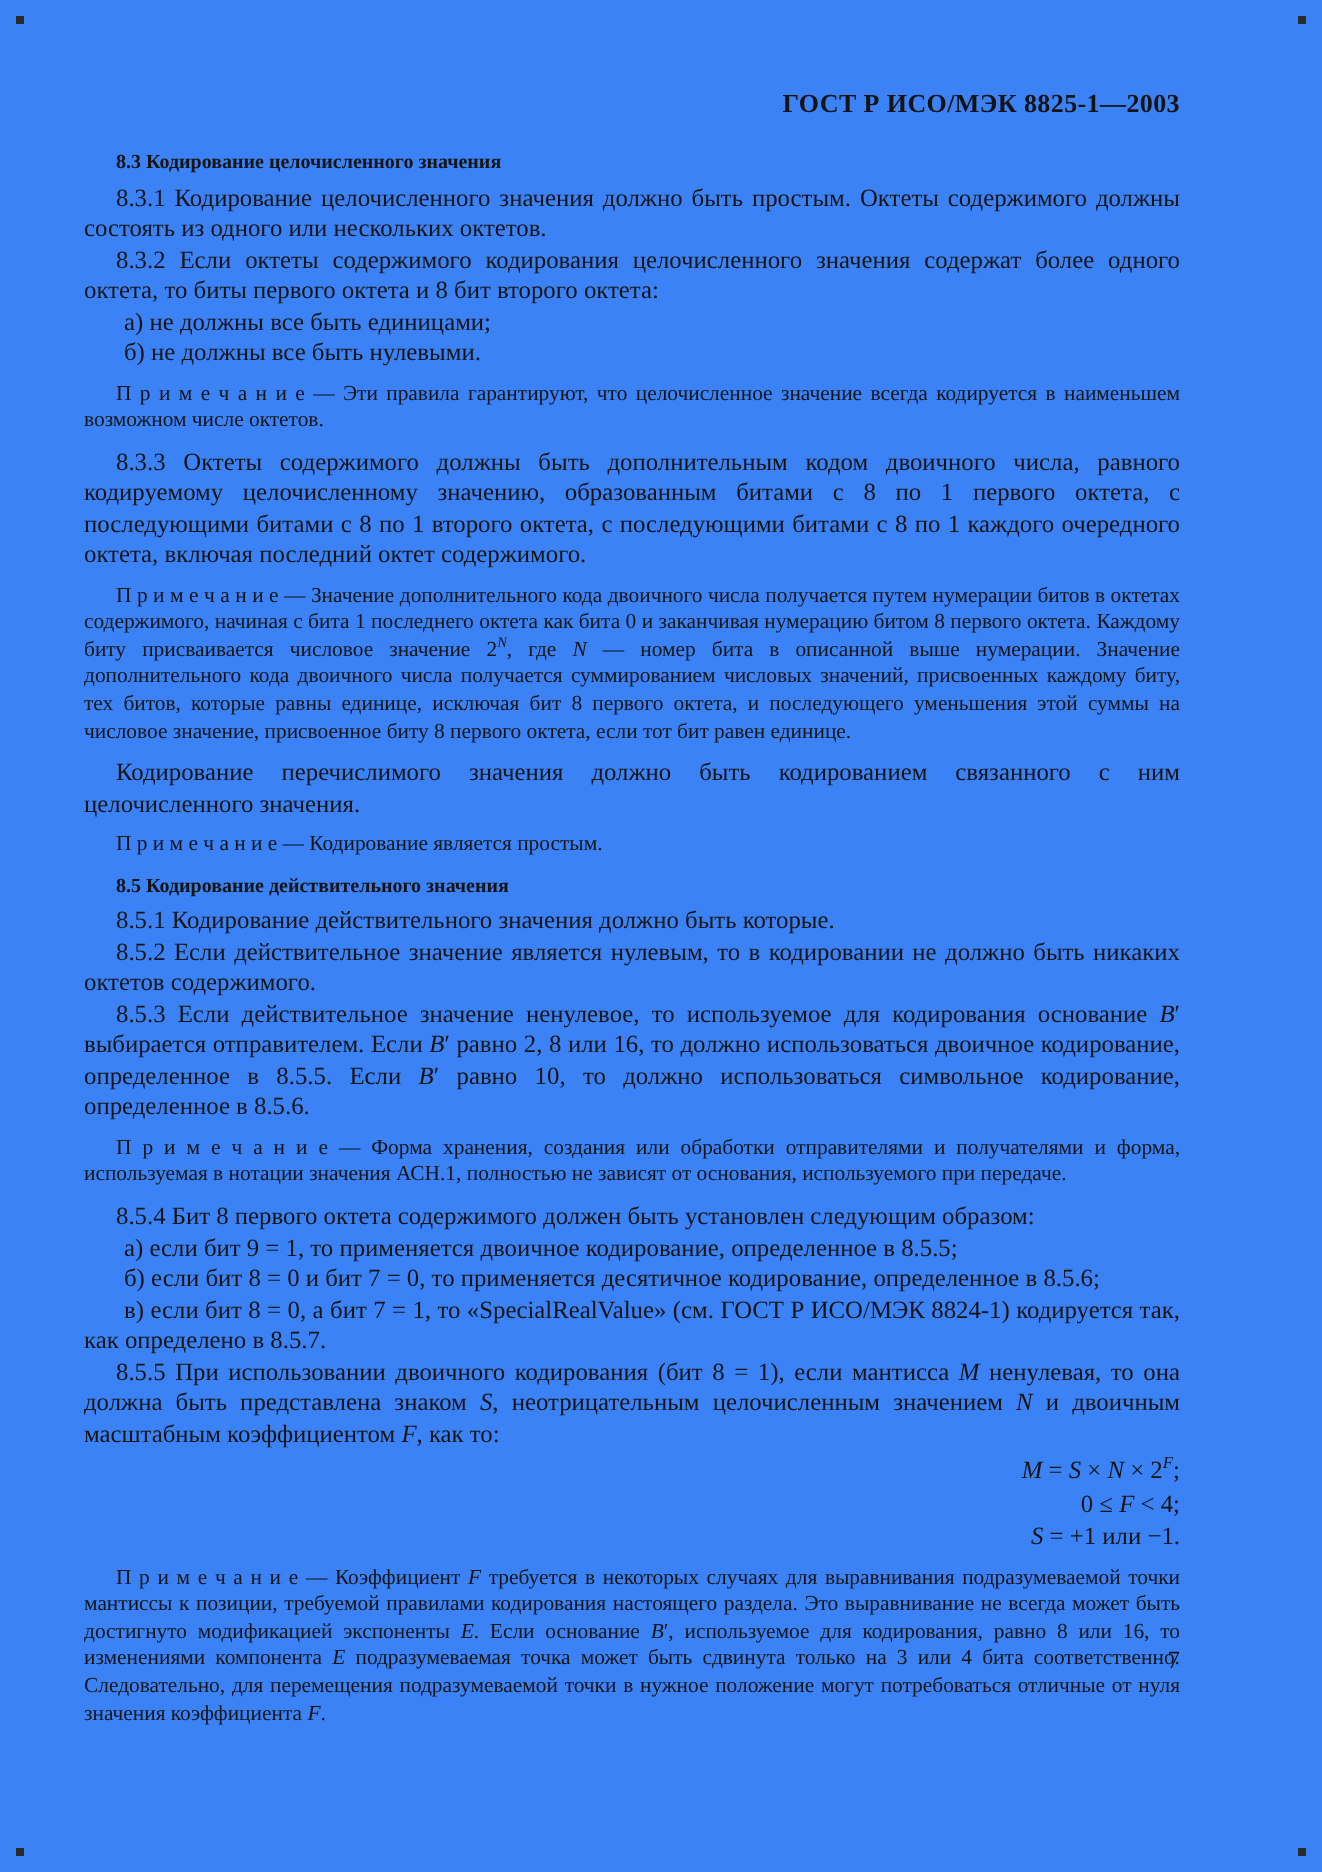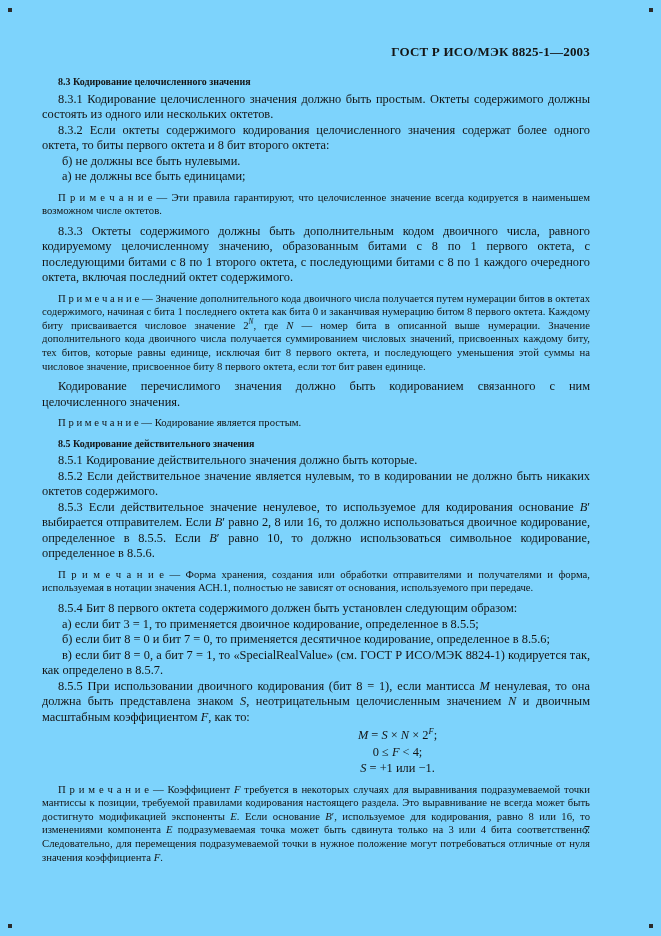--- a/index.html
+++ b/index.html
@@ -1,19 +1,19 @@
 <!DOCTYPE html>
 <html lang="ru"><head>
 <meta charset="utf-8">
 <style>
   html,body { margin:0; padding:0; background:#ffffff; }
   .page {
     position:relative;
     width:661px; height:936px;
-    background:#7dd3fc;
+    background:#3b82f6;
     font-family:"Liberation Serif", serif;
     color:#141414;
     overflow:hidden;
   }
   .crop-mark { position:absolute; width:4px; height:4px; background:#2b2b2b; }
   .crop-tl { left:8px;  top:8px; }
   .crop-tr { right:8px; top:8px; }
   .crop-bl { left:8px;  bottom:8px; }
   .crop-br { right:8px; bottom:8px; }
 
@@ -22,21 +22,21 @@
     text-align:right; font-weight:bold; font-size:13px; letter-spacing:.2px;
   }
   .body-col {
     position:absolute; left:42px; top:69px; width:548px;
     font-size:12.4px; line-height:15.5px; text-align:justify;
   }
   .h  { font-size:10px; font-weight:bold; margin:5px 0 2px 0; text-indent:16px; text-align:left; }
   .p  { margin:0; text-indent:16px; }
   .li { margin:0; text-indent:20px; }
   .note { font-size:10.7px; line-height:13.6px; margin:6px 0; text-indent:16px; }
-  .formulas { margin:2px 0 2px 163px; text-align:center; line-height:16.5px; }
+  .formulas { margin:2px 0 2px 163px; text-align:right; line-height:16.5px; }
   .formula { margin:0; text-indent:0; }
   .body-col i { font-style:italic; }
   .body-col sup { font-size:68%; vertical-align:super; line-height:0; }
   .page-number {
     position:absolute; left:42px; top:823px; width:548px;
     text-align:right; font-size:12.5px;
   }
 </style>
 </head>
 <body>
@@ -47,34 +47,34 @@
   <div class="crop-mark crop-tr"></div>
   <div class="crop-mark crop-bl"></div>
   <div class="crop-mark crop-br"></div>
 
   <div class="running-head">ГОСТ Р ИСО/МЭК 8825-1—2003</div>
 
   <main class="body-col">
     <h2 class="h">8.3  Кодирование целочисленного значения</h2>
     <p class="p">8.3.1  Кодирование целочисленного значения должно быть простым. Октеты содержимого должны состоять из одного или нескольких октетов.</p>
     <p class="p">8.3.2  Если октеты содержимого кодирования целочисленного значения содержат более одного октета, то биты первого октета и 8 бит второго октета:</p>
+    <p class="li">а)  не должны все быть единицами;</p>
     <p class="li">б)  не должны все быть нулевыми.</p>
-    <p class="li">а)  не должны все быть единицами;</p>
     <p class="note">П р и м е ч а н и е — Эти правила гарантируют, что целочисленное значение всегда кодируется в наименьшем возможном числе октетов.</p>
     <p class="p">8.3.3  Октеты содержимого должны быть дополнительным кодом двоичного числа, равного кодируемому целочисленному значению, образованным битами с 8 по 1 первого октета, с последующими битами с 8 по 1 второго октета, с последующими битами с 8 по 1 каждого очередного октета, включая последний октет содержимого.</p>
     <p class="note">П р и м е ч а н и е — Значение дополнительного кода двоичного числа получается путем нумерации битов в октетах содержимого, начиная с бита 1 последнего октета как бита 0 и заканчивая нумерацию битом 8 первого октета. Каждому биту присваивается числовое значение 2<sup><i>N</i></sup>, где <i>N</i> — номер бита в описанной выше нумерации. Значение дополнительного кода двоичного числа получается суммированием числовых значений, присвоенных каждому биту, тех битов, которые равны единице, исключая бит 8 первого октета, и последующего уменьшения этой суммы на числовое значение, присвоенное биту 8 первого октета, если тот бит равен единице.</p>
     <p class="p">Кодирование перечислимого значения должно быть кодированием связанного с ним целочисленного значения.</p>
     <p class="note">П р и м е ч а н и е — Кодирование является простым.</p>
     <h2 class="h">8.5  Кодирование действительного значения</h2>
     <p class="p">8.5.1  Кодирование действительного значения должно быть которые.</p>
     <p class="p">8.5.2  Если действительное значение является нулевым, то в кодировании не должно быть никаких октетов содержимого.</p>
     <p class="p">8.5.3  Если действительное значение ненулевое, то используемое для кодирования основание <i>B</i>′ выбирается отправителем. Если <i>B</i>′ равно 2, 8 или 16, то должно использоваться двоичное кодирование, определенное в 8.5.5. Если <i>B</i>′ равно 10, то должно использоваться символьное кодирование, определенное в 8.5.6.</p>
     <p class="note">П р и м е ч а н и е — Форма хранения, создания или обработки отправителями и получателями и форма, используемая в нотации значения АСН.1, полностью не зависят от основания, используемого при передаче.</p>
     <p class="p">8.5.4  Бит 8 первого октета содержимого должен быть установлен следующим образом:</p>
-    <p class="li">а)  если бит 3 = 1, то применяется двоичное кодирование, определенное в 8.5.5;</p>
+    <p class="li">а)  если бит 9 = 1, то применяется двоичное кодирование, определенное в 8.5.5;</p>
     <p class="li">б)  если бит 8 = 0 и бит 7 = 0, то применяется десятичное кодирование, определенное в 8.5.6;</p>
     <p class="li">в)  если бит 8 = 0, а бит 7 = 1, то «SpecialRealValue» (см. ГОСТ Р ИСО/МЭК 8824-1) кодируется так, как определено в 8.5.7.</p>
     <p class="p">8.5.5  При использовании двоичного кодирования (бит 8 = 1), если мантисса <i>M</i> ненулевая, то она должна быть представлена знаком <i>S</i>, неотрицательным целочисленным значением <i>N</i> и двоичным масштабным коэффициентом <i>F</i>, как то:</p>
     <div class="formulas">
       <p class="formula"><i>M</i> = <i>S</i> × <i>N</i> × 2<sup><i>F</i></sup>;</p>
       <p class="formula">0 ≤ <i>F</i> &lt; 4;</p>
       <p class="formula"><i>S</i> = +1 или −1.</p>
     </div>
     <p class="note">П р и м е ч а н и е — Коэффициент <i>F</i> требуется в некоторых случаях для выравнивания подразумеваемой точки мантиссы к позиции, требуемой правилами кодирования настоящего раздела. Это выравнивание не всегда может быть достигнуто модификацией экспоненты <i>E</i>. Если основание <i>B</i>′, используемое для кодирования, равно 8 или 16, то изменениями компонента <i>E</i> подразумеваемая точка может быть сдвинута только на 3 или 4 бита соответственно. Следовательно, для перемещения подразумеваемой точки в нужное положение могут потребоваться отличные от нуля значения коэффициента <i>F</i>.</p>
   </main>

